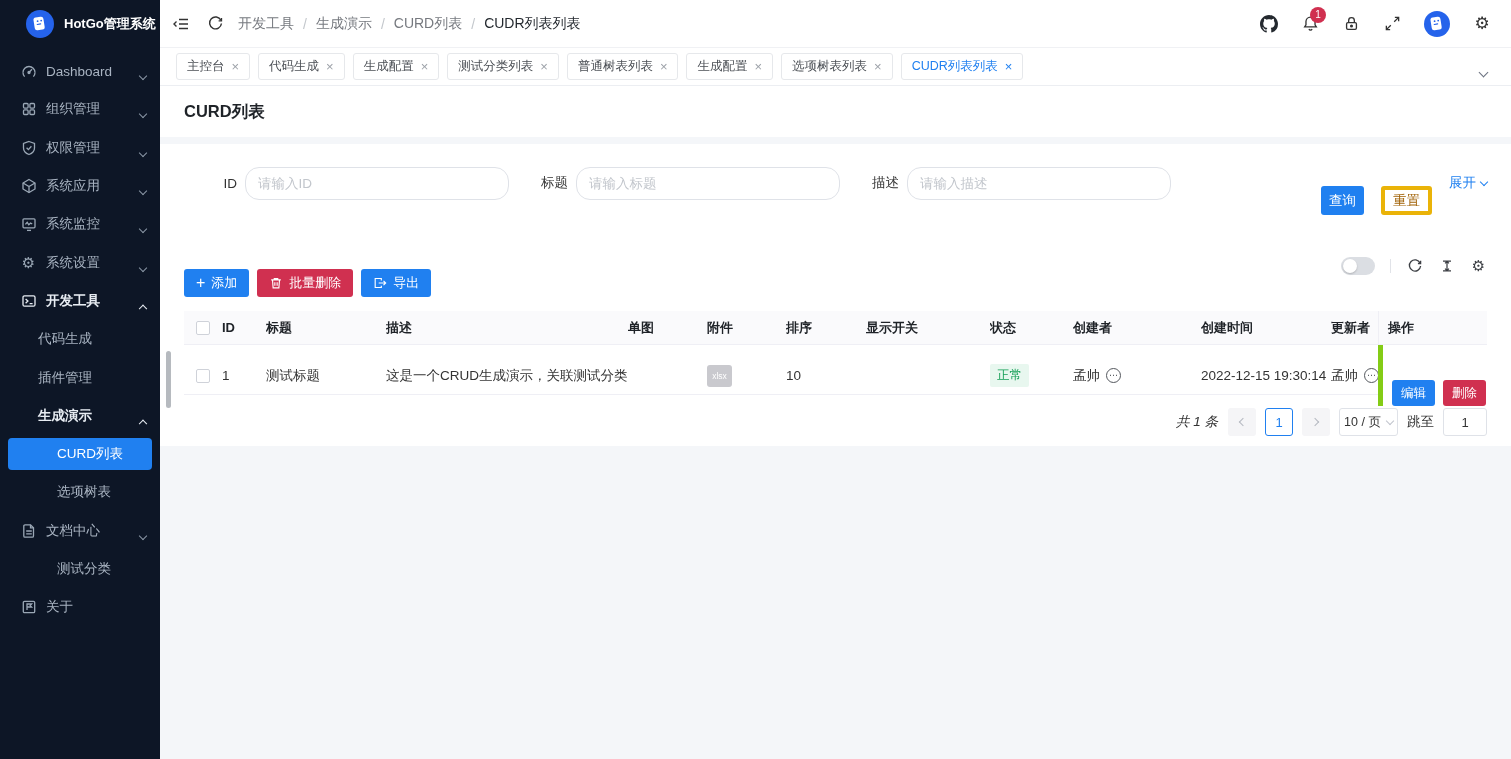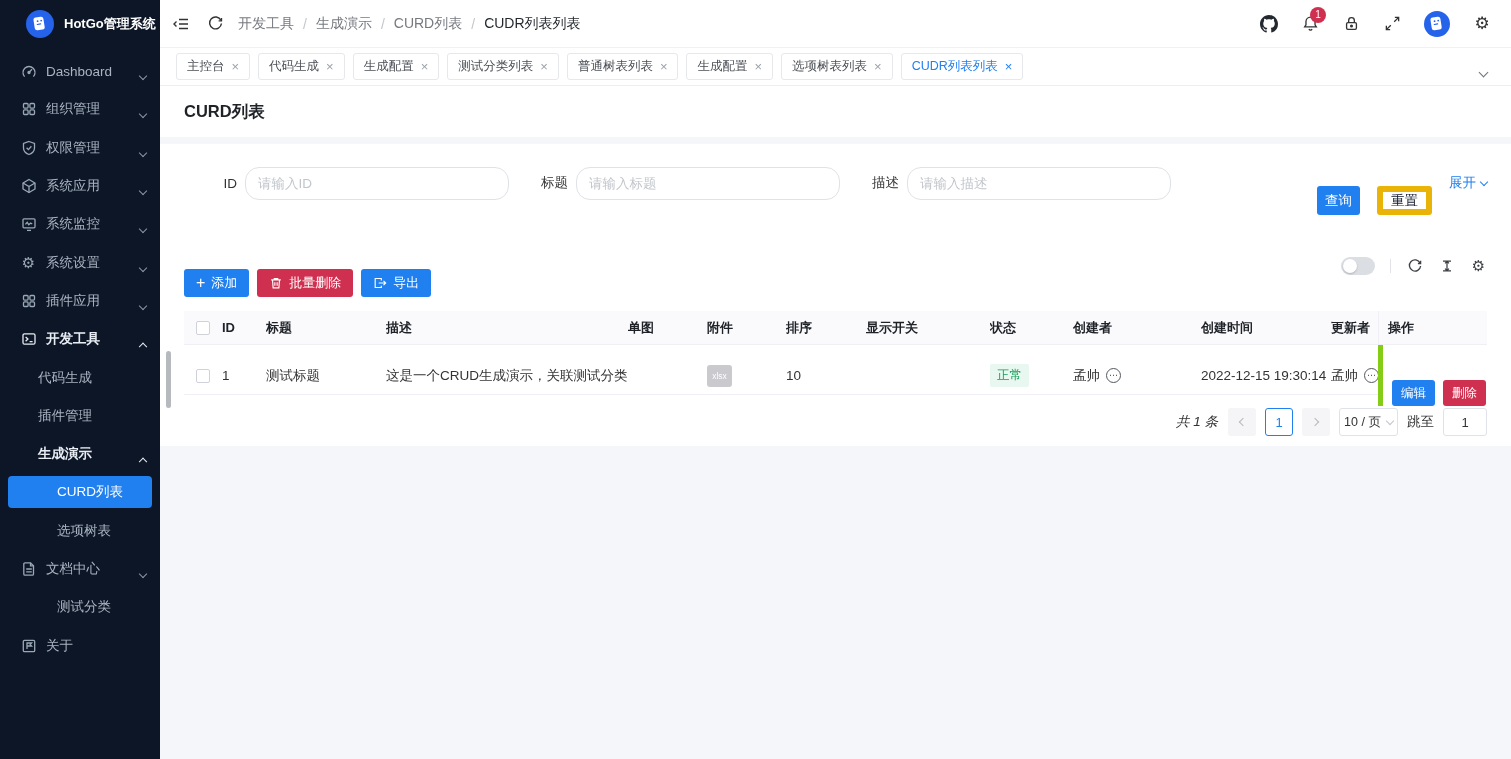--- a/index.html
+++ b/index.html
@@ -64,21 +64,21 @@
 
   .search-row { display:flex; align-items:center; }
   .sgroup { display:flex; align-items:center; margin-right:6px; }
   .slabel { width:53px; text-align:right; margin-right:8px; color:#333; font-size:13.5px; flex:0 0 auto; }
   .sinput { width:264px; height:33px; border:1px solid #dfe2e8; border-radius:14px; padding:0 12px; font-size:13.5px; color:#333;
     font-family:inherit; outline:none; }
   .sinput::placeholder { color:#c2c6cc; }
   .search-actions { margin-left:auto; display:flex; align-items:center; gap:17px; }
   .btn { border:none; border-radius:3px; font-family:inherit; font-size:13.5px; cursor:pointer; display:inline-flex; align-items:center; justify-content:center;margin-top:35px; }
   .btn-query { background:#2080f0; color:#fff; height:29px; padding:0 8px; }
-  .btn-reset { background:#fff; color:#0f172a; border:6px solid #eab308; height:29px; padding:0 8px; }
+  .btn-reset { background:#fff; color:#a16207; border:4px solid #eab308; height:29px; padding:0 8px; }
   .link-expand { color:#2080f0; display:flex; align-items:center; gap:5px; cursor:pointer; font-size:13.5px; }
 
   .toolbar-row { display:flex; align-items:center; margin-top:19px; }
   .tb-left { display:flex; gap:8px; }
   .btn-tb { height:28px; padding:0 12px; gap:6px; color:#fff; font-size:13px; }
   .btn-blue { background:#2080f0; }
   .btn-red { background:#d03050; }
   .tb-right { margin-left:auto; display:flex; align-items:center; gap:15px; }
   .toggle { width:34px; height:18px; border-radius:9px; background:#dbdee3; position:relative; cursor:pointer; }
   .toggle .knob { position:absolute; top:2px; left:2px; width:14px; height:14px; border-radius:50%; background:#fff; box-shadow:0 1px 2px rgba(0,0,0,.2); }
@@ -188,32 +188,20 @@
               <path d="M4.4 8.4l1.8-2 1.6 2.4 1.8-1.8 1.6 1"></path>
               <path d="M6 14.4h4"></path>
             </svg>
         </span>
         <span>系统监控</span>
         <span class="chev-box"><span class="chev sm"></span></span>
       </div>
       <div class="menu-item">
         <span class="mi-ic" style="font-size:15px;">⚙</span>
         <span>系统设置</span>
-        <span class="chev-box"><span class="chev sm"></span></span>
-      </div>
-      <div class="menu-item">
-        <span class="mi-ic">
-          <svg width="16" height="16" viewBox="0 0 16 16" fill="none" stroke="currentColor" stroke-width="1.3">
-              <rect x="2.5" y="2.5" width="4.6" height="4.6" rx="1"></rect>
-              <rect x="8.9" y="2.5" width="4.6" height="4.6" rx="1"></rect>
-              <rect x="2.5" y="8.9" width="4.6" height="4.6" rx="1"></rect>
-              <rect x="8.9" y="8.9" width="4.6" height="4.6" rx="1"></rect>
-            </svg>
-        </span>
-        <span>插件应用</span>
         <span class="chev-box"><span class="chev sm"></span></span>
       </div>
       <div class="menu-item bright">
         <span class="mi-ic" style="color:#e8edf3;">
           <svg width="16" height="16" viewBox="0 0 16 16" fill="none" stroke="currentColor" stroke-width="1.3">
               <rect x="2" y="2.8" width="12" height="10.4" rx="1.5"></rect>
               <path d="M4.6 6l2.3 2.1-2.3 2.1M8.6 10.6h3"></path>
             </svg>
         </span>
         <span>开发工具</span>

